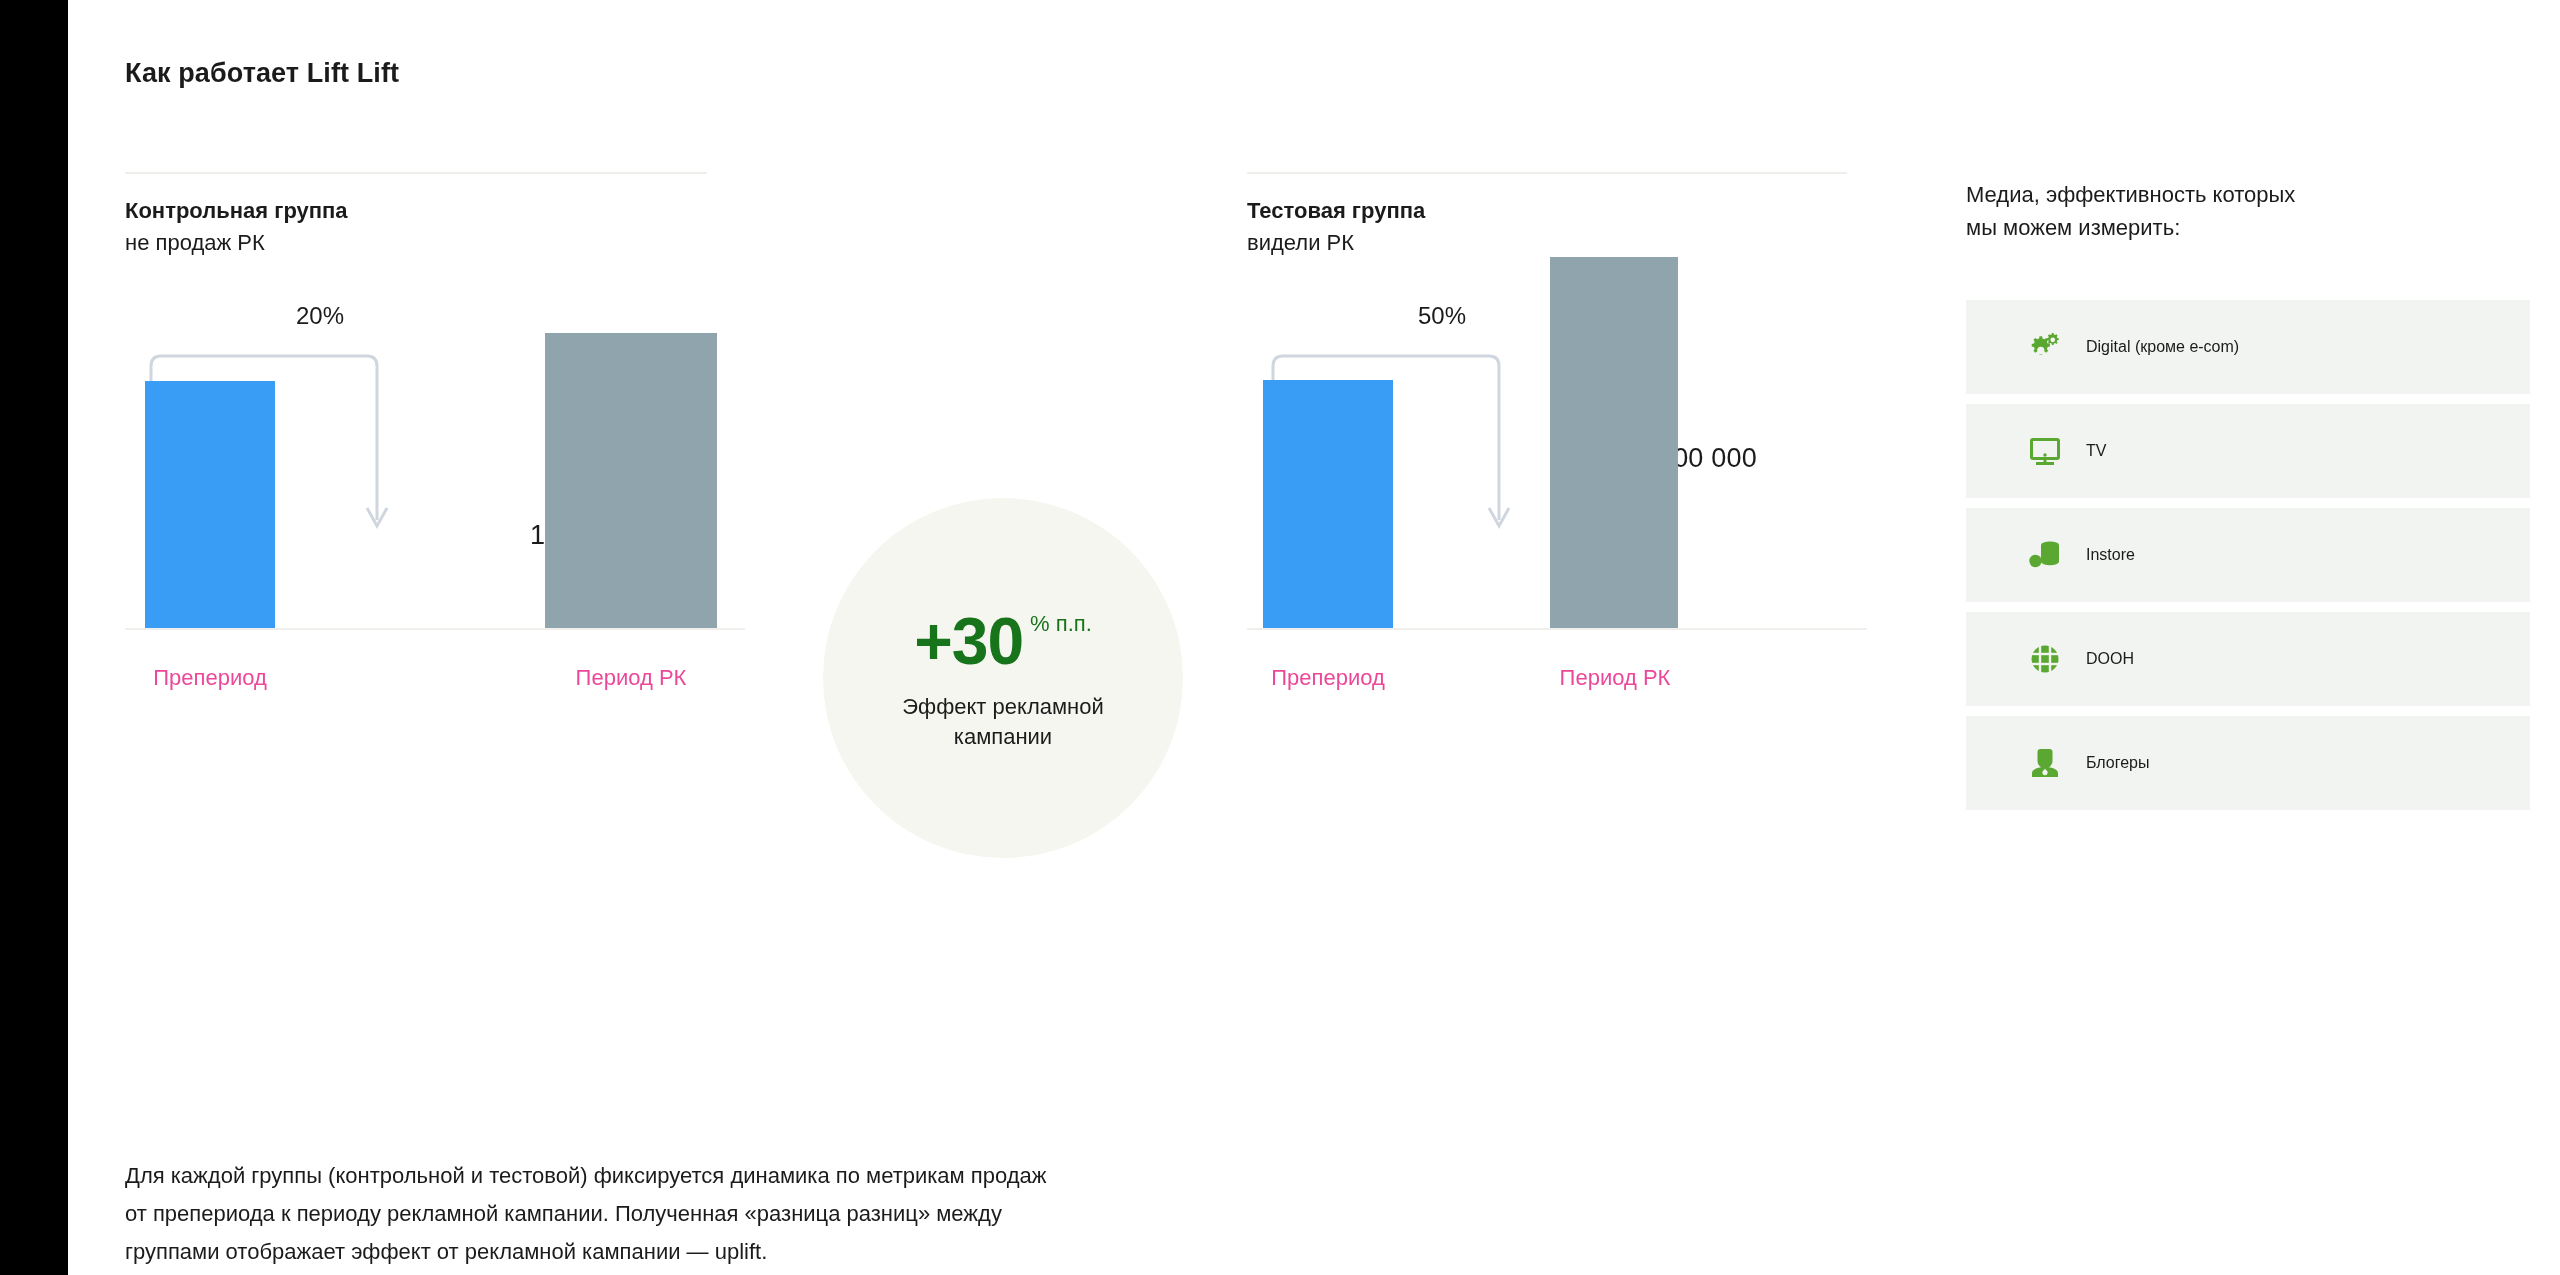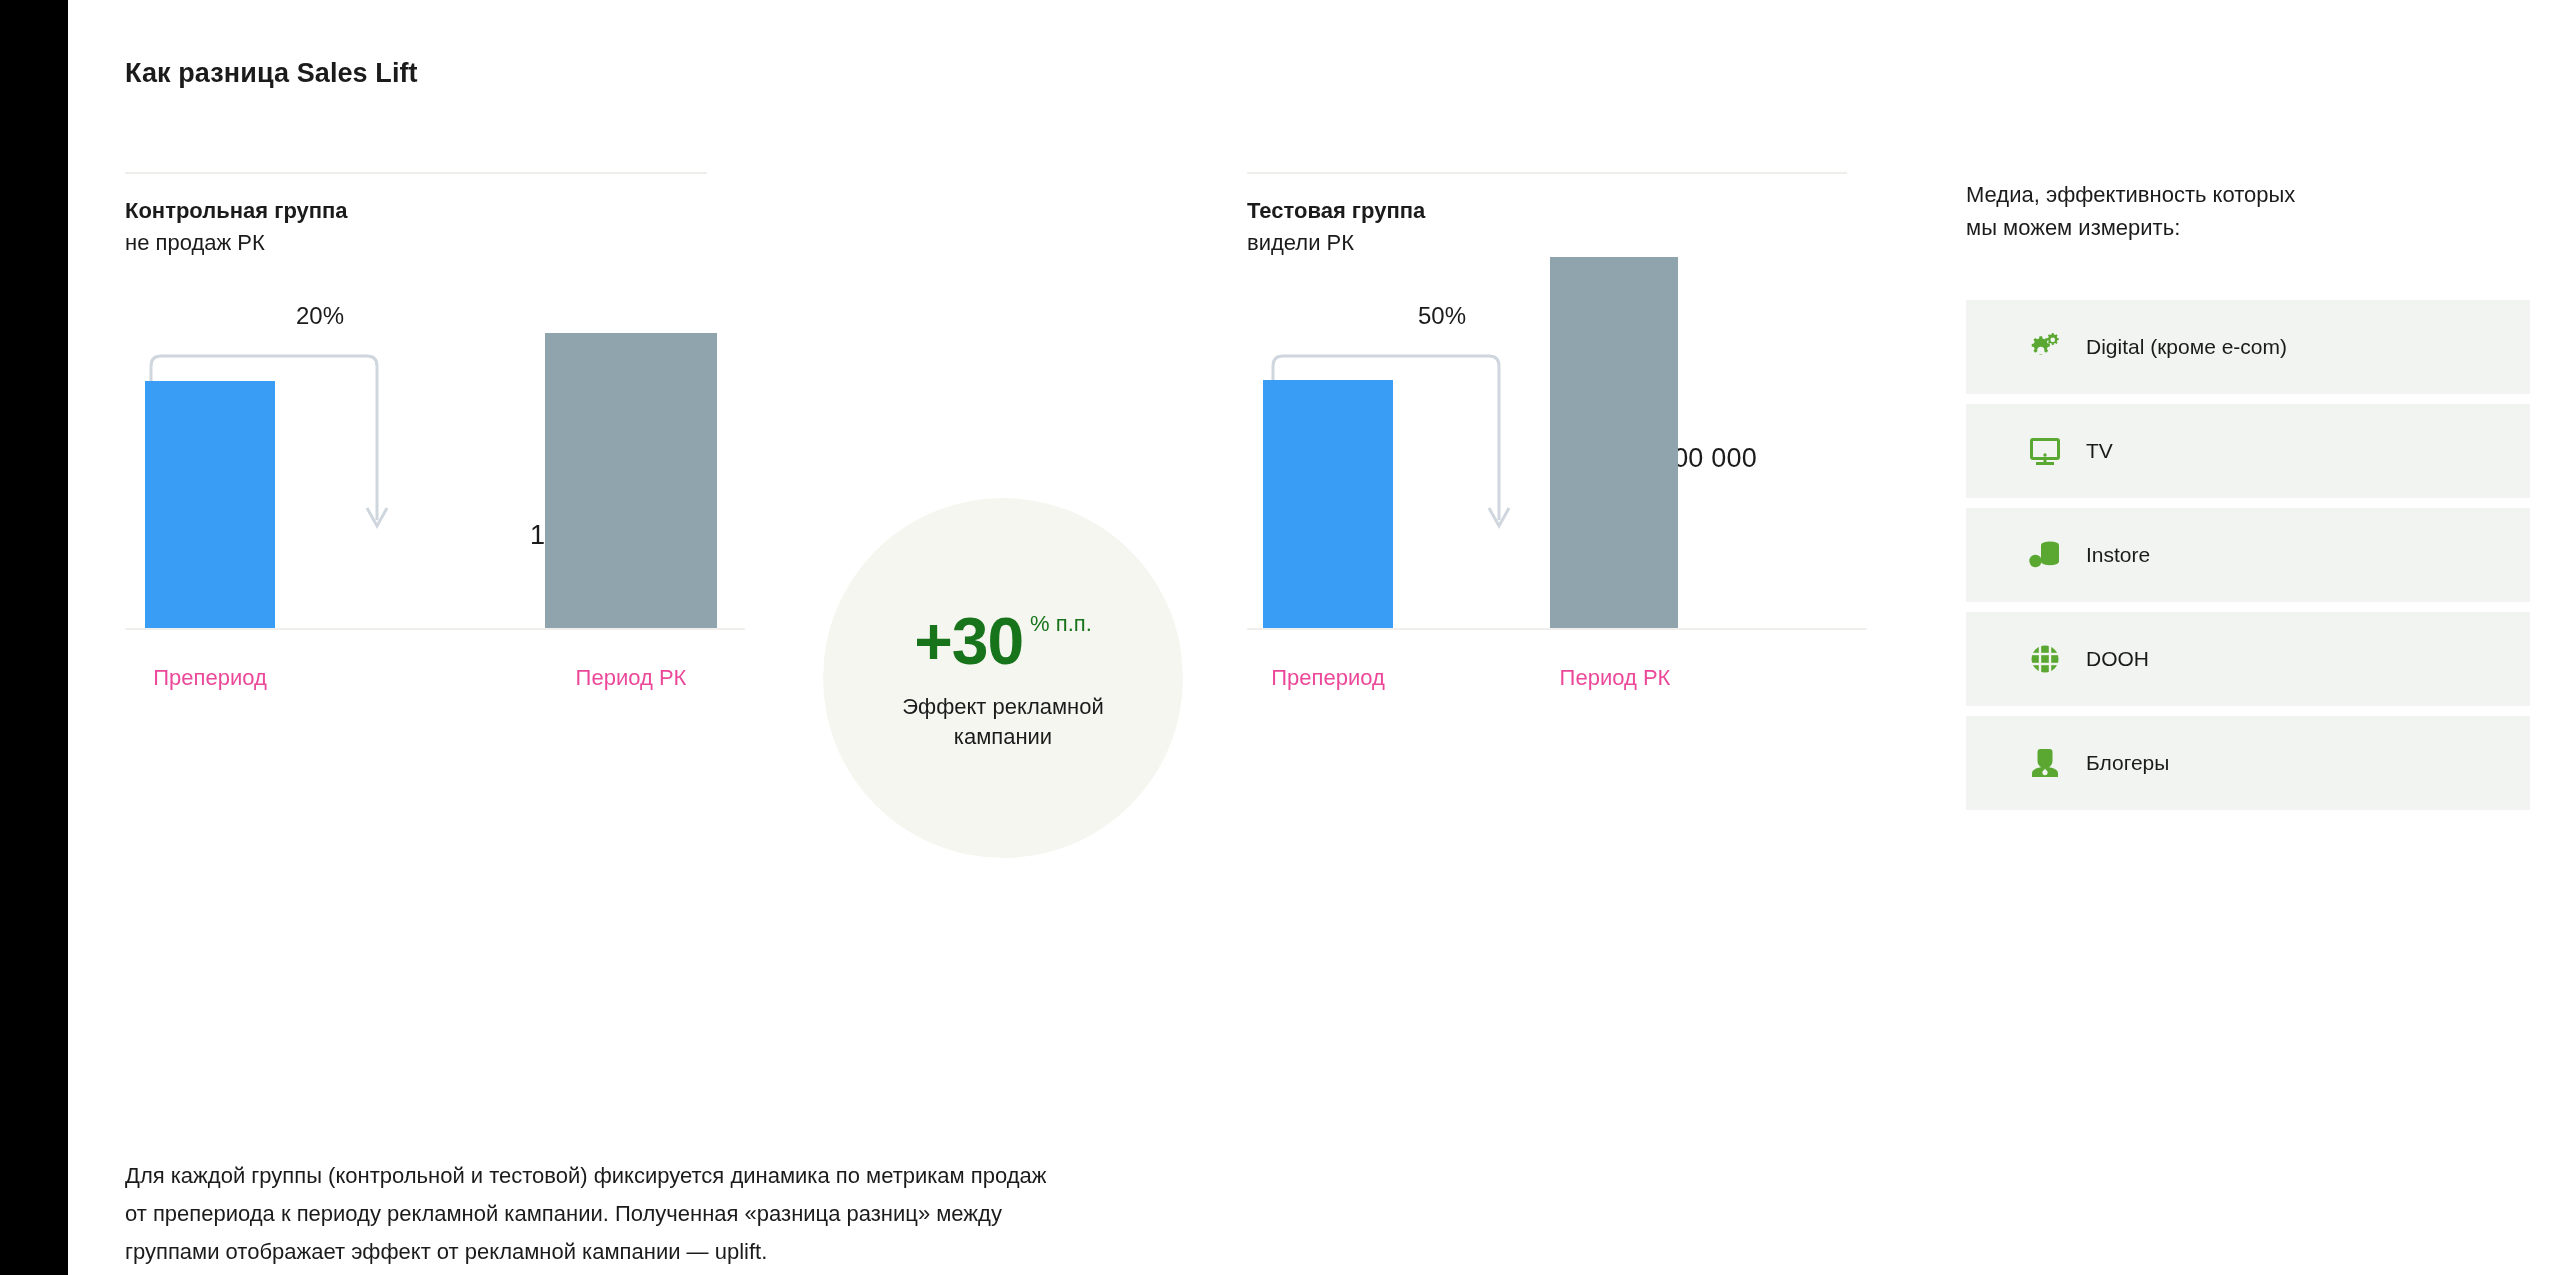--- a/index.html
+++ b/index.html
@@ -106,34 +106,34 @@
   }
   #media-list { position:absolute; left:1966px; top:300px; width:564px; }
   .media-card {
     height:94px; background:#f2f4f1; margin-bottom:10px;
     display:flex; align-items:center; padding-left:62px;
   }
   .media-icon {
     width:34px; height:34px; flex:0 0 34px;
     display:flex; align-items:center; justify-content:center;
   }
-  .media-label { font-size:21px; color:#1b1b1b; margin-left:24px; white-space:nowrap; }
+  .media-label { font-size:16px; color:#1b1b1b; margin-left:24px; white-space:nowrap; }
 
   
   #footnote {
     position:absolute; left:125px; top:1114px; width:1300px;
     font-size:22px; line-height:38px; color:#1b1b1b; white-space:pre-line;margin-top:43px;
   }
 </style>
 </head>
 <body>
 
 <div id="left-rail"></div>
 
-<div id="page-title">Как разница Sales Lift</div>
+<div id="page-title">Как работает Lift Lift</div>
 
 <div class="divider" id="divider-control"></div>
 <div class="divider" id="divider-test"></div>
 
 <div class="group-head" id="group-control">
   <div class="g-title">Контрольная группа</div>
   <div class="g-sub">не продаж РК</div>
 </div>
 
 <div class="group-head" id="group-test">

